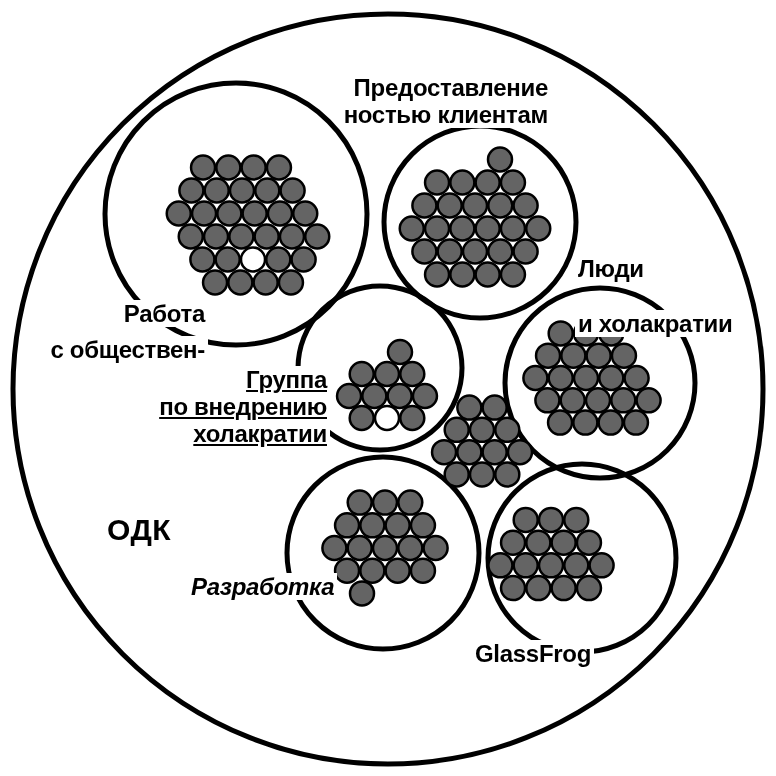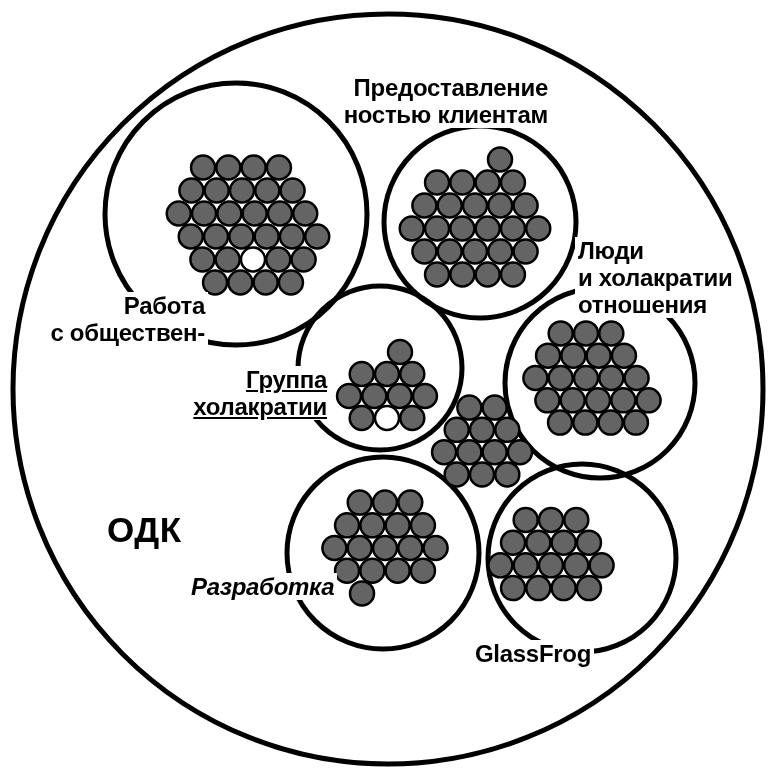--- a/index.html
+++ b/index.html
@@ -14,25 +14,25 @@
   .label{
     position:absolute;
     display:flex;flex-direction:column;
     font-weight:bold;font-size:24px;line-height:27px;
     color:#000;white-space:nowrap;z-index:2;
     letter-spacing:-0.3px;
   }
   .align-right{align-items:flex-end;text-align:right;}
   .align-left{align-items:flex-start;text-align:left;}
   .label .line{background:#ffffff;padding:0 3px;display:inline-block;}
-  .label-odk{font-size:35px;letter-spacing:0.5px;}
+  .label-odk{font-size:30px;letter-spacing:0.5px;}
   .label-client-services{right:225px;top:74px;}
-  .label-community{right:568px;top:292px;}
+  .label-community{right:568px;top:300px;gap:9px;}
   .label-holacracy{right:446px;top:366px;text-decoration:underline;}
-  .label-people{left:575px;top:237px;}
+  .label-people{left:575px;top:255px;gap:28px;}
   .label-development{left:188px;top:573px;font-style:italic;}
   .label-glassfrog{left:472px;top:640px;text-align:center;}
   .label-odk{left:104px;top:516px;}
 </style>
 </head>
 <body>
 
 <div id="stage">
 
   <svg id="structure-svg" width="776" height="776" viewBox="0 0 776 776">
@@ -183,25 +183,25 @@
   </div>
 
   <div class="label align-right label-client-services">
     <span class="line">Предоставление</span>
     <span class="line">ностью клиентам</span>
   </div>
 
   <div class="label align-left label-people">
     <span class="line">Люди</span>
     <span class="line">и холакратии</span>
-    <span class="line">отношения</span>
   </div>
 
   <div class="label align-right label-holacracy">
     <span class="line">Группа</span>
+    <span class="line">по внедрению</span>
     <span class="line">холакратии</span>
   </div>
 
   <div class="label align-left label-development">
     <span class="line">Разработка</span>
   </div>
 
   <div class="label align-left label-glassfrog">
     <span class="line">GlassFrog</span>
   </div>

